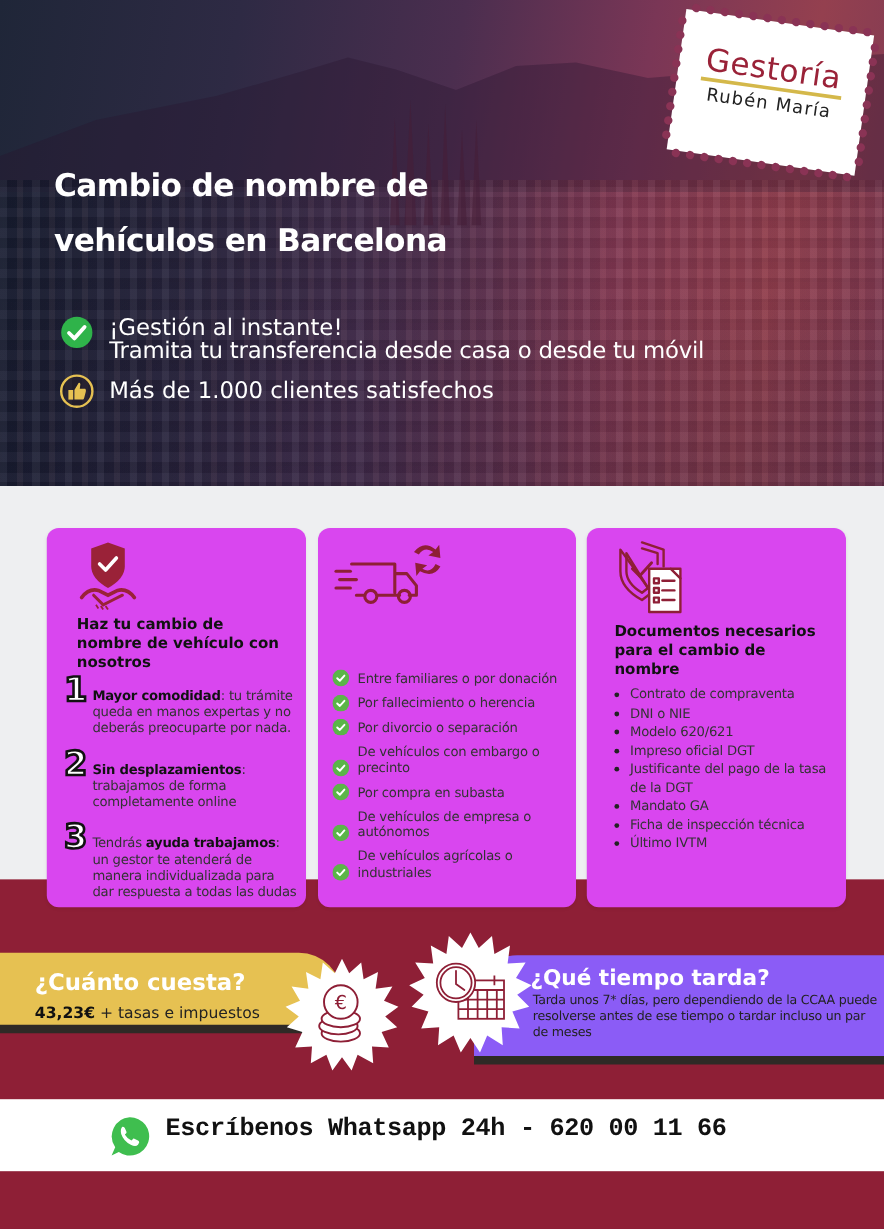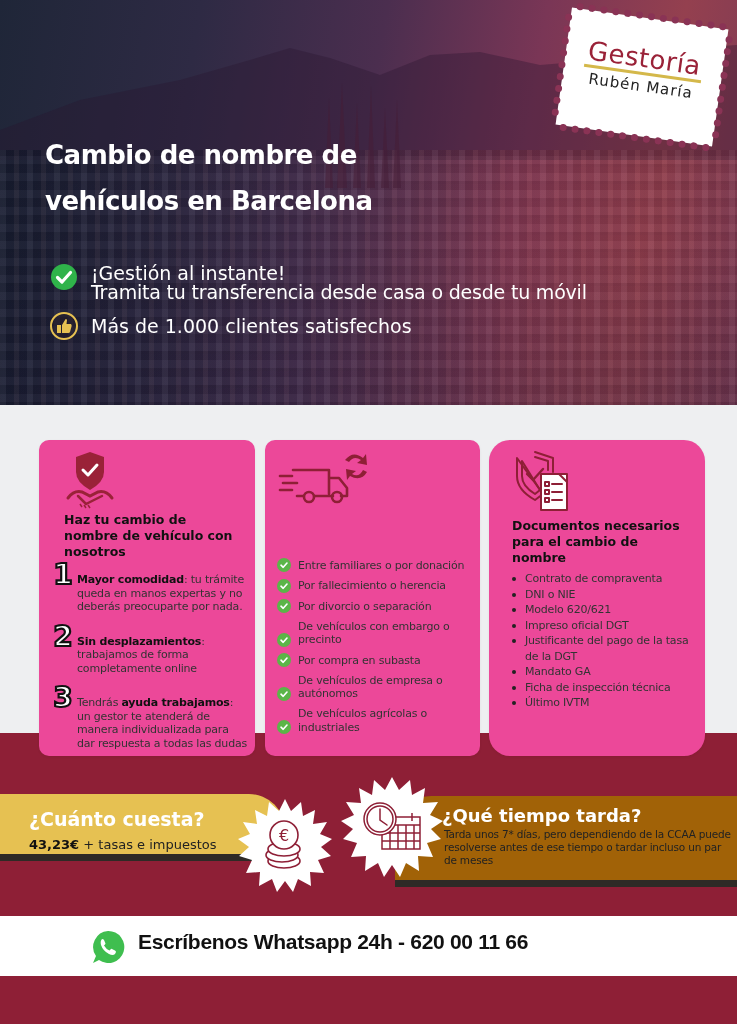--- a/index.html
+++ b/index.html
@@ -53,27 +53,27 @@
   .feat .ic { width: 30px; height: 30px; margin-right: 12px; flex-shrink: 0; }
   .feat-1 .main { font-size: 19px; color: #fff; line-height: 22px; }
   .feat-1 .sub { font-size: 19px; color: #fff; line-height: 17px; letter-spacing: -0.2px; }
   .feat-2 .main { font-size: 19px; color: #fff; line-height: 30px; }
 
   
   .gray { position: absolute; left: 0; top: 405px; width: 737px; height: 328px; background: #eeeff1; }
   .maroon { position: absolute; left: 0; top: 733px; width: 737px; height: 291px; background: #8e1f36; }
 
   .card {
-    position: absolute; top: 440px; height: 316px; background: #ec4899; border-radius: 10px;
+    position: absolute; top: 440px; height: 316px; background: #d946ef; border-radius: 10px;
     box-shadow: 0 1px 3px rgba(0,0,0,0.06);
     text-decoration: underline;
   }
   .card-1 { left: 39px; width: 216px; }
   .card-2 { left: 265px; width: 215px; }
-  .card-3 { left: 489px; width: 216px; border-radius: 21px; }
+  .card-3 { left: 489px; width: 216px; }
   .card .icon-top { position: absolute; }
   .card h3 {
     position: absolute; font-family: "DejaVu Sans", sans-serif; font-weight: bold; color: #111;
     font-size: 12.5px; line-height: 16px;
   }
   .card-1 h3 { left: 25px; top: 72px; width: 180px; }
   .card-2 h3 { left: 22px; top: 76px; width: 185px; font-size: 13px; }
   .card-3 h3 { left: 23px; top: 78px; width: 180px; }
 
   .steps { position: absolute; left: 10px; top: 121px; width: 200px; }
@@ -98,37 +98,37 @@
     position: absolute; left: 0; top: 794px; width: 285px; height: 60px;
     background: #e6c152; border-radius: 0 36px 0 0;
     box-shadow: 0 7px 0 #2e2a26;
   }
   .band-left .q { position: absolute; left: 29px; top: 14px; font-size: 19px; font-weight: bold; color: #fff; }
   .band-left .a { position: absolute; left: 29px; top: 43px; font-size: 13px; color: #222; }
   .band-left .a b { color: #111; }
 
   .band-right {
     position: absolute; left: 395px; top: 796px; width: 342px; height: 84px;
-    background: #a16207; border-radius: 36px 0 0 0;
+    background: #8b5cf6; border-radius: 36px 0 0 0;
     box-shadow: 0 7px 0 #2e2a26;
   }
   .band-right .q { position: absolute; left: 47px; top: 9px; font-size: 18px; font-weight: bold; color: #fff; }
   .band-right .a { position: absolute; left: 49px; top: 32px; width: 290px; font-size: 10.5px; line-height: 13px; color: #222; letter-spacing: -0.2px; }
 
   .burst { position: absolute; }
   .burst-1 { left: 237px; top: 797px; }
   .burst-2 { left: 340px; top: 775px; }
 
   
   .cta {
     position: absolute; left: 0; top: 916px; width: 737px; height: 60px; background: #fff;
     display: flex; align-items: center;
   }
   .cta .wa { position: absolute; left: 90px; top: 13px; width: 36px; height: 36px; }
-  .cta .txt { position: absolute; left: 138px; top: 14px; font-family: Liberation Sans, sans-serif; font-weight: bold; font-size: 21px; color: #111; letter-spacing: -0.3px; }
+  .cta .txt { position: absolute; left: 138px; top: 14px; font-family: Liberation Mono, monospace; font-weight: bold; font-size: 21px; color: #111; letter-spacing: -0.3px; }
 </style>
 </head>
 <body>
 
 <div class="hero">
   <svg class="mountains" viewBox="0 0 737 140" width="737" height="140">
     <path d="M0 110 L80 80 L180 60 L250 40 L290 28 L330 38 L380 55 L430 35 L480 32 L540 45 L600 40 L660 30 L737 25 L737 140 L0 140 Z" fill="rgba(40,20,45,0.35)"></path>
   </svg>
   <div class="city"></div>
   <svg class="spires" viewBox="0 0 90 110">

